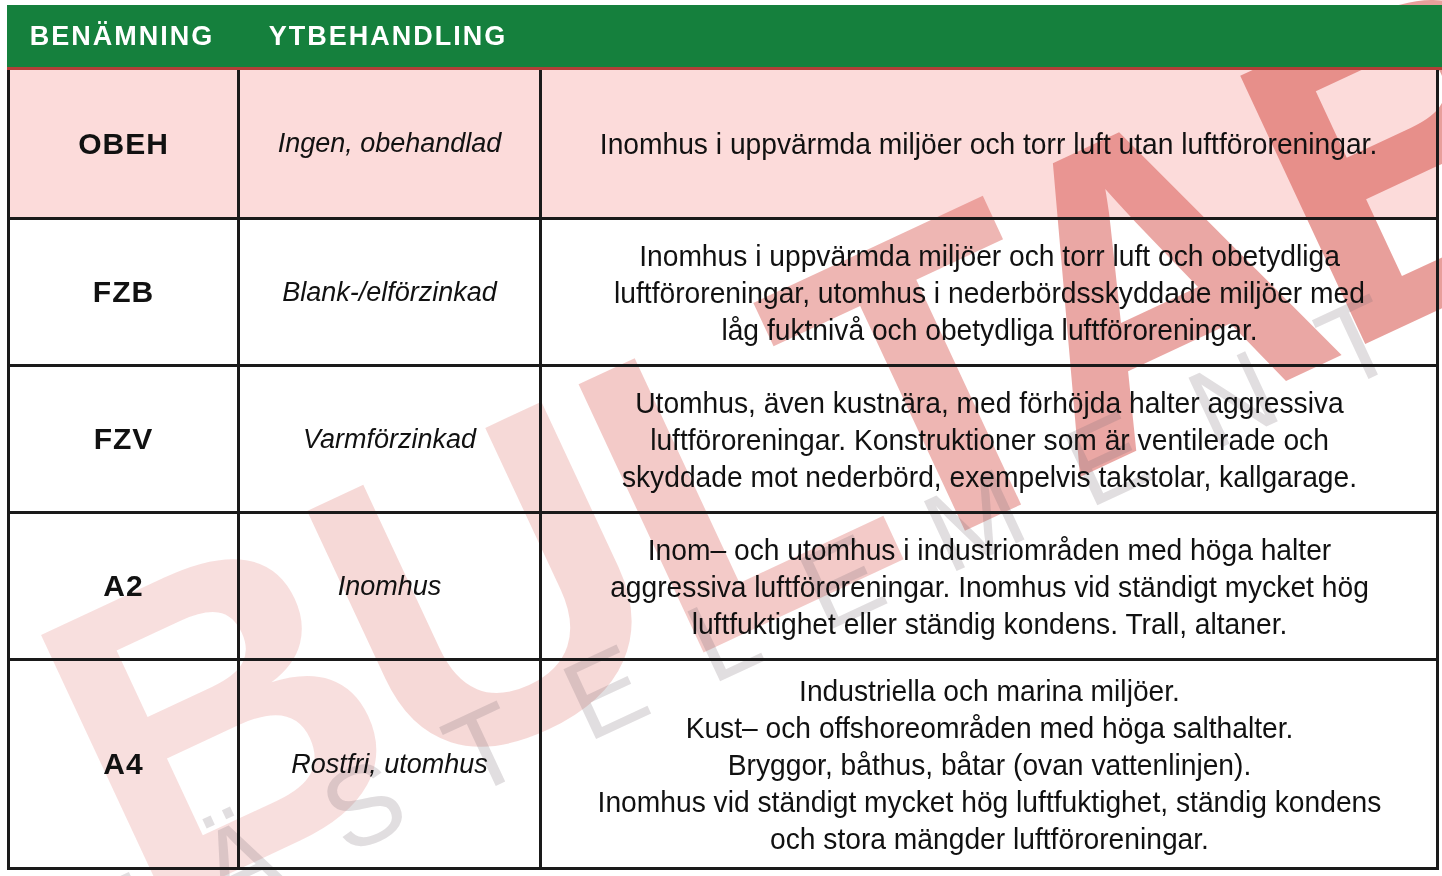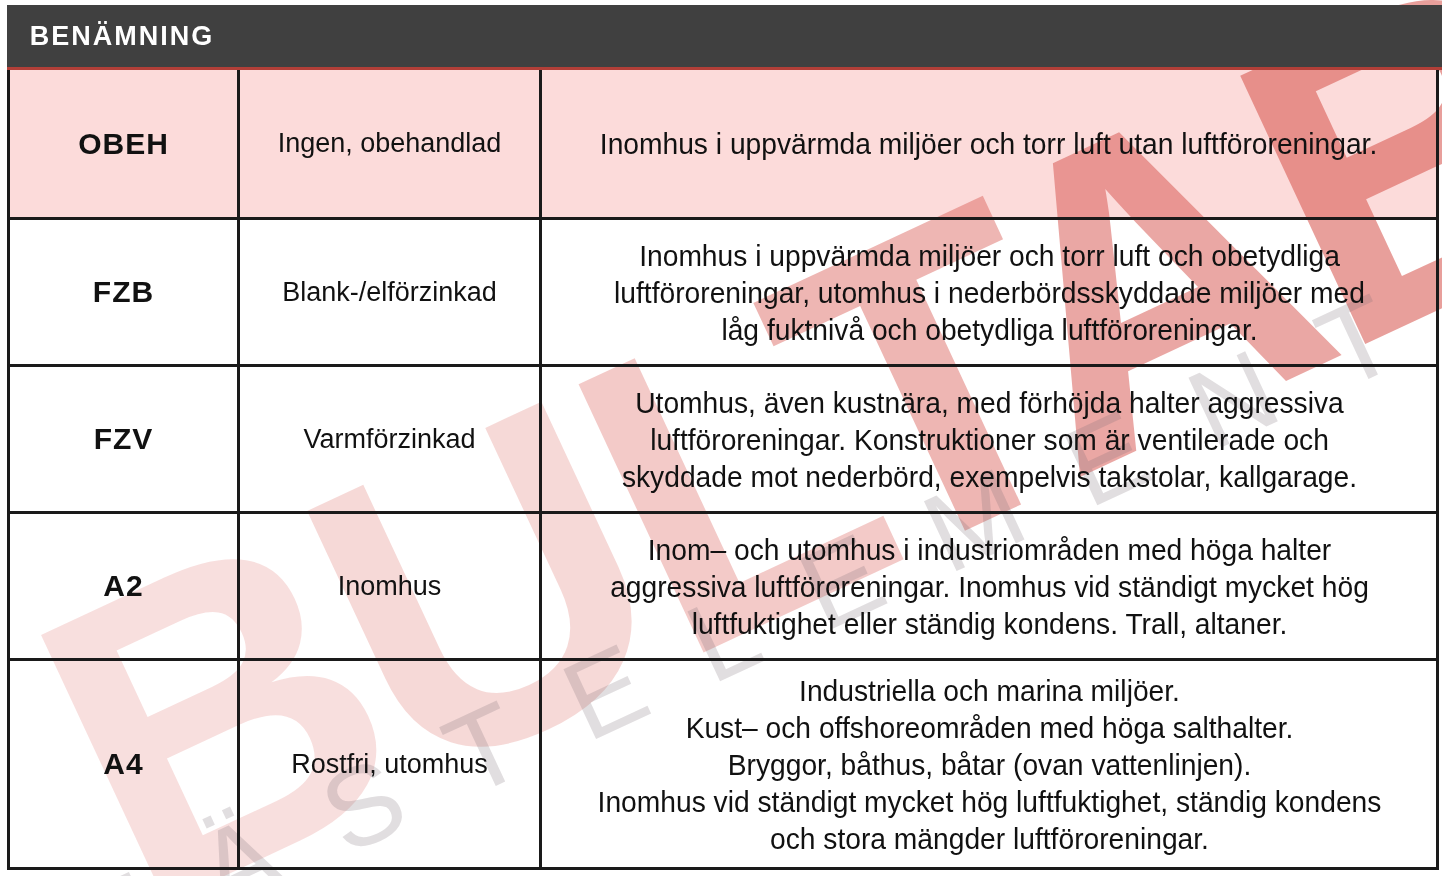--- a/index.html
+++ b/index.html
@@ -29,21 +29,21 @@
   .wm-sub{
     position:absolute;left:50%;top:50%;
     transform:translate(calc(-50% + 45px),calc(-50% + 180px)) rotate(-25deg);
     font-size:112px;font-weight:400;letter-spacing:62px;line-height:1;
     white-space:nowrap;color:rgba(120,105,115,0.22);
   }
 
   
   .thead{
     position:absolute;left:7px;top:5px;width:1435px;height:62px;
-    background:#404040;border-bottom:3px solid #b23f38;
+    background:#15803d;border-bottom:3px solid #b23f38;
     display:grid;grid-template-columns:230px 302px 1fr;align-items:center;
     z-index:4;
   }
   .th{
     text-align:center;color:#ffffff;font-weight:700;
     font-size:27px;letter-spacing:2px;
   }
 
   
   table.body{
@@ -54,41 +54,42 @@
   table.body td{
     border:3px solid #1a1a1a;
     text-align:center;vertical-align:middle;
     background:transparent;
   }
   col.c-code{width:230px;}
   col.c-treat{width:302px;}
   tr.rh1{height:150px;margin-left:40px;}
   tr.rh2{height:147px;}
   td.code{font-size:30px;font-weight:700;letter-spacing:1px;}
-  td.treat{font-size:27px;}
+  td.treat{font-size:27px;font-style:italic;}
   td.usage{font-size:30px;line-height:37px;padding:6px 20px;}
   .usage-inner{
     display:inline-block;max-width:845px;
     transform:scaleX(0.94);transform-origin:center;
   }
 </style>
 </head>
 <body>
 
 <div class="page">
 
   <div class="row1-bg"></div>
 
   <div class="watermark">
     <div class="wm-brand"><span style="color: rgba(214, 80, 73, 0.18);">B</span><span style="color: rgba(214, 80, 73, 0.22);">U</span><span style="color: rgba(214, 80, 73, 0.3);">L</span><span style="color: rgba(214, 80, 73, 0.42);">T</span><span style="color: rgba(214, 80, 73, 0.5);">A</span><span style="color: rgba(214, 80, 73, 0.55);">B</span></div>
     <div class="wm-sub">FÄSTELEMENT</div>
   </div>
 
   <header class="thead">
     <div class="th">BENÄMNING</div>
+    <div class="th">YTBEHANDLING</div>
   </header>
 
   <table class="body">
     <colgroup>
       <col class="c-code">
         <col class="c-treat">
         <col>
     </colgroup>
     <tbody>
       <tr class="rh1">

